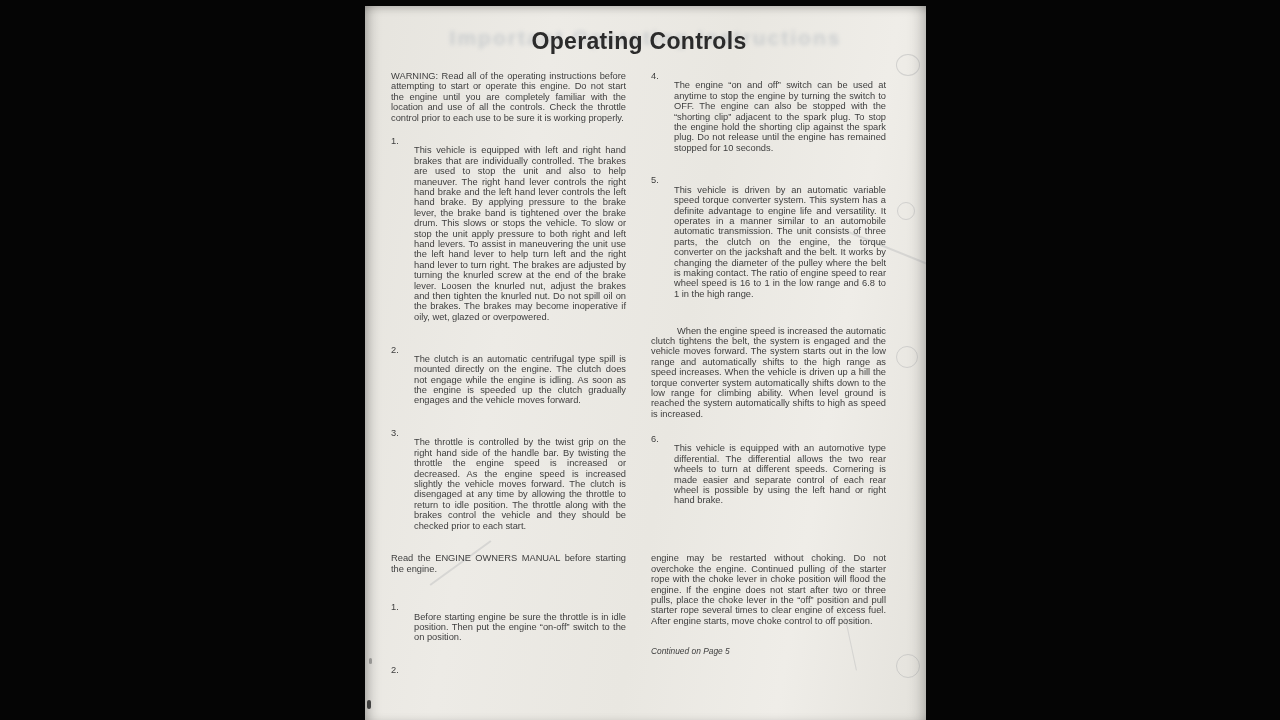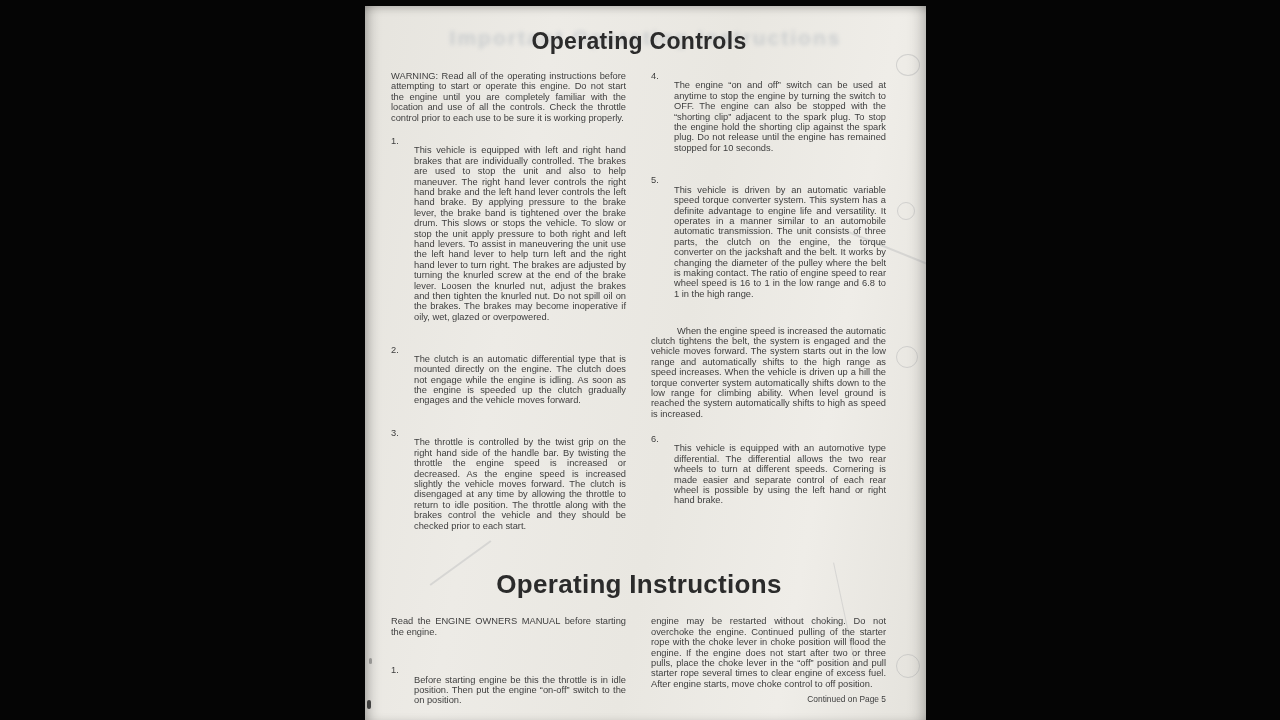--- a/index.html
+++ b/index.html
@@ -40,21 +40,21 @@
   .sec1 { min-height:452px; }
   .col { flex:0 0 235px; width:235px; font-size:9.3px; line-height:10.4px;
          color:#3e3e3e; text-align:justify; }
 
   .para { margin:0 0 13px; }
   .item { display:flex; margin:0 0 13px; }
   .inum { flex:0 0 23px; }
   .itext { flex:1; text-align:justify; }
   .cont-para { text-indent:26px; margin:17px 0 15px; }
   .item-last { margin-top:14px; }
-  .note { font-size:8.4px; text-align:right; margin-top:5px; color:#3e3e3e; }
+  .note { font-style:italic; font-size:8.4px; margin-top:20px; color:#3e3e3e; }
 
   
   .hole { position:absolute; border:1px solid rgba(110,115,122,0.22); border-radius:50%; }
   .hole1 { right:6px;  top:48px;  width:22px; height:20px; }
   .hole2 { right:11px; top:196px; width:16px; height:16px; }
   .hole3 { right:8px;  top:340px; width:20px; height:20px; }
   .hole4 { right:6px;  top:648px; width:22px; height:22px; }
   .crease { position:absolute; background:rgba(100,108,120,0.16); }
   .crease1 { right:-12px; top:242px; width:95px; height:2px; transform:rotate(22deg); }
   .crease2 { left:58px; top:556px; width:75px; height:2px; transform:rotate(-36deg); }
@@ -79,21 +79,21 @@
       <div class="cols sec1">
         <div class="col">
           <p class="para">WARNING: Read all of the operating instructions before attempting to start or operate this engine. Do not start the engine until you are completely familiar with the location and use of all the controls. Check the throttle control prior to each use to be sure it is working properly.</p>
 
           <div class="item">
             <span class="inum">1.</span>
             <p class="itext">This vehicle is equipped with left and right hand brakes that are individually controlled. The brakes are used to stop the unit and also to help maneuver. The right hand lever controls the right hand brake and the left hand lever controls the left hand brake. By applying pressure to the brake lever, the brake band is tightened over the brake drum. This slows or stops the vehicle. To slow or stop the unit apply pressure to both right and left hand levers. To assist in maneuvering the unit use the left hand lever to help turn left and the right hand lever to turn right. The brakes are adjusted by turning the knurled screw at the end of the brake lever. Loosen the knurled nut, adjust the brakes and then tighten the knurled nut. Do not spill oil on the brakes. The brakes may become inoperative if oily, wet, glazed or overpowered.</p>
           </div>
           <div class="item">
             <span class="inum">2.</span>
-            <p class="itext">The clutch is an automatic differential type that is mounted directly on the engine. The clutch does not engage while the engine is idling. As soon as the engine is speeded up the clutch gradually engages and the vehicle moves forward.</p>
+            <p class="itext">The clutch is an automatic centrifugal type spill is mounted directly on the engine. The clutch does not engage while the engine is idling. As soon as the engine is speeded up the clutch gradually engages and the vehicle moves forward.</p>
           </div>
           <div class="item">
             <span class="inum">3.</span>
             <p class="itext">The throttle is controlled by the twist grip on the right hand side of the handle bar. By twisting the throttle the engine speed is increased or decreased. As the engine speed is increased slightly the vehicle moves forward. The clutch is disengaged at any time by allowing the throttle to return to idle position. The throttle along with the brakes control the vehicle and they should be checked prior to each start.</p>
           </div>
         </div>
 
         <div class="col">
           <div class="item">
             <span class="inum">4.</span>
@@ -104,28 +104,27 @@
             <p class="itext">This vehicle is driven by an automatic variable speed torque converter system. This system has a definite advantage to engine life and versatility. It operates in a manner similar to an automobile automatic transmission. The unit consists of three parts, the clutch on the engine, the torque converter on the jackshaft and the belt. It works by changing the diameter of the pulley where the belt is making contact. The ratio of engine speed to rear wheel speed is 16 to 1 in the low range and 6.8 to 1 in the high range.</p>
           </div>
           <p class="para cont-para">When the engine speed is increased the automatic clutch tightens the belt, the system is engaged and the vehicle moves forward. The system starts out in the low range and automatically shifts to the high range as speed increases. When the vehicle is driven up a hill the torque converter system automatically shifts down to the low range for climbing ability. When level ground is reached the system automatically shifts to high as speed is increased.</p>
           <div class="item item-last">
             <span class="inum">6.</span>
             <p class="itext">This vehicle is equipped with an automotive type differential. The differential allows the two rear wheels to turn at different speeds. Cornering is made easier and separate control of each rear wheel is possible by using the left hand or right hand brake.</p>
           </div>
         </div>
       </div>
 
-      <h1 class="sec-title title2">Operating Instructions</h1>
 
       <div class="cols">
         <div class="col">
           <p class="para" style="margin-bottom:28px">Read the ENGINE OWNERS MANUAL before starting the engine.</p>
           <div class="item">
             <span class="inum">1.</span>
-            <p class="itext">Before starting engine be this the throttle is in idle position. Then put the engine “on-off” switch to the on position.</p>
+            <p class="itext">Before starting engine be sure the throttle is in idle position. Then put the engine “on-off” switch to the on position.</p>
           </div>
           <div class="item">
             <span class="inum">2.</span>
 
           </div>
         </div>
 
         <div class="col">
           <p class="para" style="margin-bottom:0">engine may be restarted without choking. Do not overchoke the engine. Continued pulling of the starter rope with the choke lever in choke position will flood the engine. If the engine does not start after two or three pulls, place the choke lever in the “off” position and pull starter rope several times to clear engine of excess fuel. After engine starts, move choke control to off position.</p>
           <p class="note">Continued on Page 5</p>

